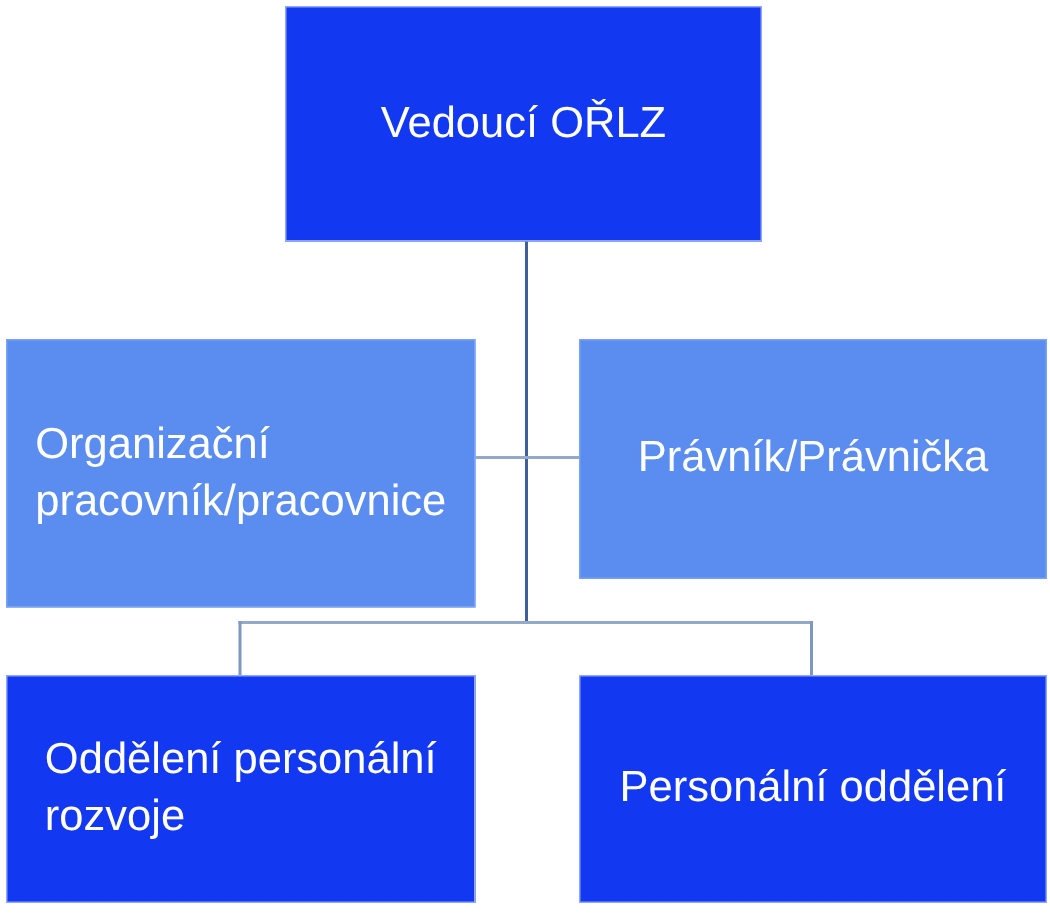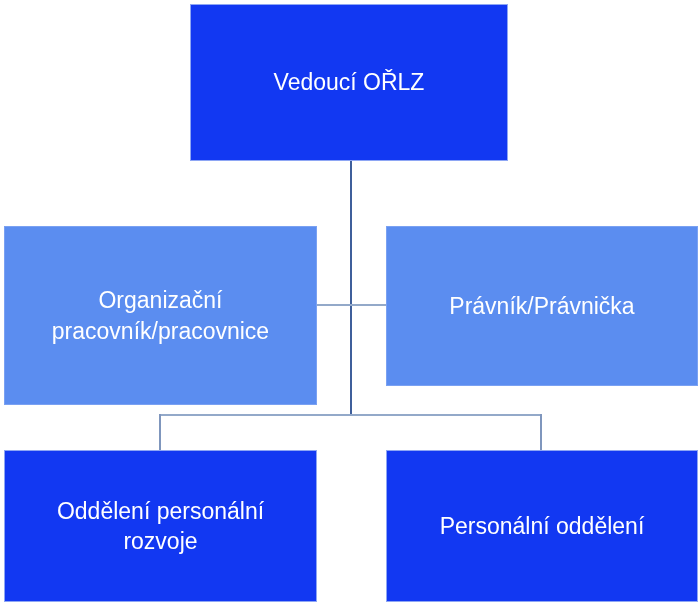--- a/index.html
+++ b/index.html
@@ -13,24 +13,23 @@
     height: 611px;
     background: #ffffff;
     font-family: "Liberation Sans", sans-serif;
     overflow: hidden;
   }
   .node {
     position: absolute;
     display: flex;
     align-items: center;
     justify-content: center;
-    text-align: center;
     box-sizing: border-box;
     color: #ffffff;
-    font-size: 23px;
+    font-size: 29px;
     line-height: 1.31;
     white-space: pre-line;
     font-weight: 400;
   }
   .node.dark {
     background: #1238f2;
     border: 1px solid #8ea6f4;
   }
   .node.light {
     background: #5b8df0;

